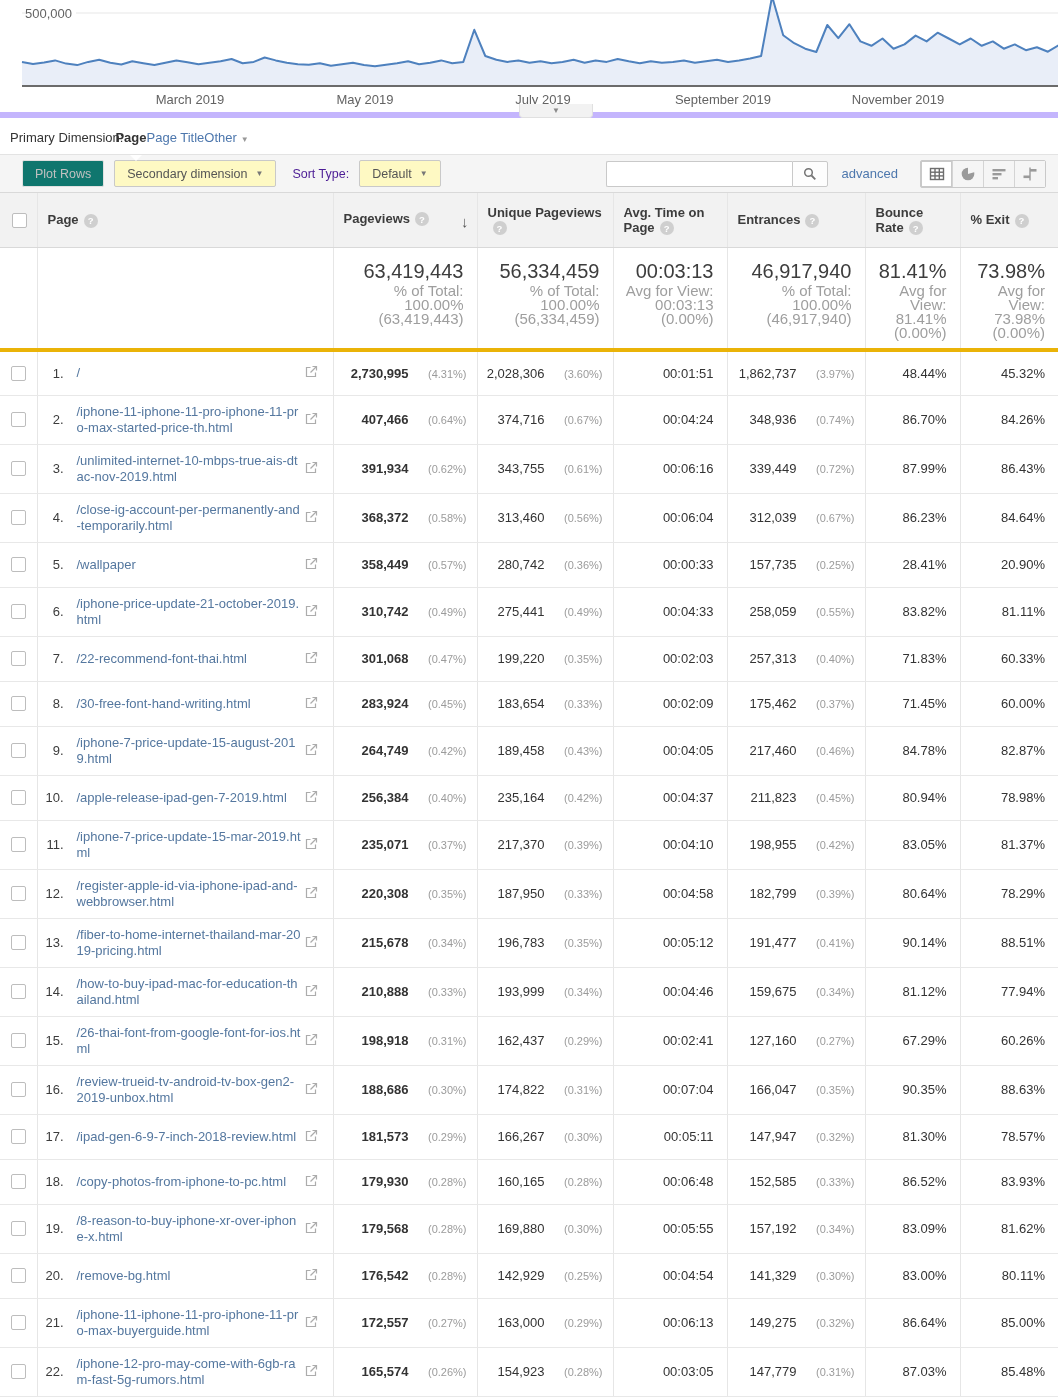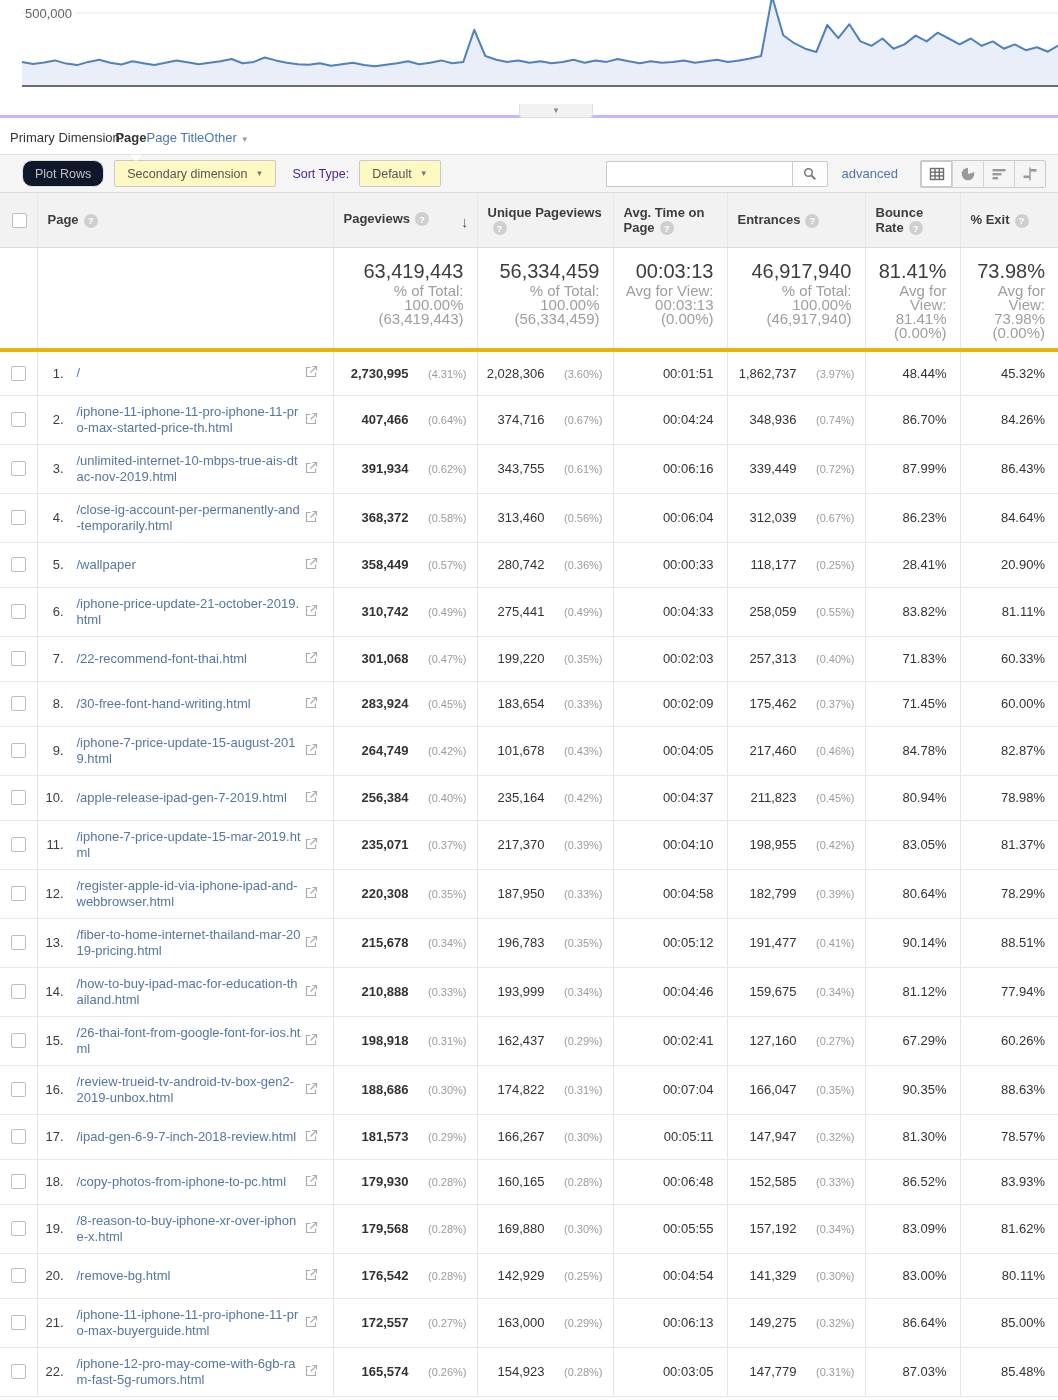--- a/index.html
+++ b/index.html
@@ -1,20 +1,20 @@
 <!DOCTYPE html>
 <html><head>
 <meta charset="utf-8">
 <style>
   * { box-sizing: border-box; margin: 0; padding: 0; }
   html,body { width:1058px; height:1400px; overflow:hidden; background:#fff;
     font-family:"Liberation Sans", sans-serif; color:#333; }
 
   
-  .chart-block { position:relative; width:1058px; height:118px; border-bottom:3px solid #c4b5fd; }
+  .chart-block { position:relative; width:1058px; height:118px; border-bottom:6px solid #c4b5fd; }
   .chart-ylabel { position:absolute; left:25px; top:6px; font-size:13px; color:#636363; background:#fff; padding-right:4px; z-index:2; }
   #chart-svg { position:absolute; left:0; top:0; display:block; }
   .chart-xlabels { position:absolute; top:92px; left:0; width:100%; height:18px; font-size:13px; color:#636363; }
   .chart-xlabels span { position:absolute; width:160px; text-align:center; }
   .xl0{left:110px;} .xl1{left:285px;} .xl2{left:463px;} .xl3{left:643px;} .xl4{left:818px;}
   .chart-collapse-tab { position:absolute; left:519px; top:104px; width:74px; height:14px;
     background:#f2f2f2; border:1px solid #e0e0e0; border-top:none; border-radius:0 0 4px 4px;
     display:flex; align-items:center; justify-content:center; font-size:8px; color:#8a8a8a; z-index:3; }
 
   
@@ -25,21 +25,21 @@
   .pd-caret { font-size:8px; color:#999; margin-left:4px; }
 
   
   .toolbar { position:relative; display:flex; align-items:center; height:38px; background:#f5f5f5;
     border-top:1px solid #e3e3e3; padding:0 12px 0 22px; }
   .pd-notch { position:absolute; top:0; left:130px; width:0; height:0;
     border-left:6px solid transparent; border-right:6px solid transparent; border-top:6px solid #fff; }
   .btn { font-size:12.5px; color:#555; background:#fef9c3; border:1px solid #c9c9c9; border-radius:2px;
     height:27px; padding:0 12px; display:inline-flex; align-items:center; gap:8px; cursor:pointer; }
   .btn .caret { font-size:8px; color:#777; }
-  .btn.disabled { color:#c0c0c0; background:#0f172a; border-color:#e0e0e0; cursor:default;border-radius:10px; }
+  .btn.disabled { color:#c0c0c0; background:#0f766e; border-color:#e0e0e0; cursor:default; }
   .tb-gap { margin-left:10px; }
   .sort-label { font-size:12.5px; color:#4c1d95; margin:0 10px 0 16px; }
   .right-cluster { margin-left:auto; display:flex; align-items:center; }
   .search-wrap { display:flex; align-items:stretch; height:26px; }
   .search-input { width:186px; height:26px; border:1px solid #c9c9c9; border-right:none; border-radius:2px 0 0 2px;
     padding:0 8px; font-size:13px; background:#fff; outline:none; }
   .search-btn { width:36px; border:1px solid #c9c9c9; border-radius:0 2px 2px 0; background:#fdfdfd;
     display:flex; align-items:center; justify-content:center; cursor:pointer; }
   .advanced-link { font-size:13px; color:#4d77ad; margin:0 22px 0 14px; text-decoration:none; cursor:pointer; }
   .icon-group { display:flex; border:1px solid #c9c9c9; border-radius:2px; height:28px; }
@@ -82,20 +82,27 @@
 <body>
 
 <div class="chart-block">
   <span class="chart-ylabel">500,000</span>
   <svg id="chart-svg" width="1058" height="88" viewBox="0 0 1058 88" preserveAspectRatio="none">
     <line x1="22" y1="13" x2="1058" y2="13" stroke="#e7e7e7" stroke-width="1"></line>
     <path id="chart-area" fill="#e9eef8" d="M22,86 L22.0,61.9 L33.0,63.9 L44.1,62.5 L55.1,60.4 L66.1,63.6 L77.2,65.1 L88.2,61.9 L99.2,59.8 L110.3,62.8 L121.3,64.5 L132.3,61.3 L143.3,63.3 L154.4,65.1 L165.4,62.8 L176.4,60.4 L187.5,62.2 L198.5,64.2 L209.5,62.8 L220.6,61.3 L231.6,59.0 L242.6,63.3 L253.7,61.9 L264.7,57.5 L275.7,60.4 L286.8,62.8 L297.8,64.2 L308.8,64.8 L319.9,63.3 L330.9,65.7 L341.9,64.2 L352.9,62.8 L364.0,65.1 L375.0,66.3 L386.0,64.8 L397.1,63.3 L408.1,61.3 L419.1,64.2 L430.2,62.8 L441.2,60.4 L452.2,63.3 L463.3,61.9 L474.3,29.8 L485.3,56.0 L496.4,59.8 L507.4,61.9 L518.4,60.4 L529.5,62.8 L540.5,61.3 L551.5,63.3 L562.5,61.9 L573.6,59.8 L584.6,62.8 L595.6,60.4 L606.7,61.9 L617.7,59.0 L628.7,61.3 L639.8,63.3 L650.8,61.3 L661.8,62.8 L672.9,61.9 L683.9,60.4 L694.9,62.8 L706.0,61.3 L717.0,59.8 L728.0,61.9 L739.1,60.4 L750.1,58.4 L761.1,56.0 L772.1,-3.5 L783.2,35.2 L794.2,43.2 L805.2,48.7 L816.3,52.0 L827.3,25.0 L838.3,38.1 L849.4,24.2 L860.4,41.4 L871.4,45.8 L882.5,38.5 L893.5,48.7 L904.5,44.4 L915.6,35.6 L926.6,41.4 L937.6,32.7 L948.7,38.5 L959.7,44.4 L970.7,38.5 L981.7,45.8 L992.8,41.4 L1003.8,48.7 L1014.8,44.4 L1025.9,50.2 L1036.9,47.3 L1047.9,51.7 L1059.0,45.1 L1070.0,50.2 L1070,86 Z"></path>
     <line x1="22" y1="86" x2="1058" y2="86" stroke="#6b6b6b" stroke-width="2"></line>
     <polyline id="chart-line" fill="none" stroke="#4e81be" stroke-width="2" stroke-linejoin="round" points="22.0,61.9 33.0,63.9 44.1,62.5 55.1,60.4 66.1,63.6 77.2,65.1 88.2,61.9 99.2,59.8 110.3,62.8 121.3,64.5 132.3,61.3 143.3,63.3 154.4,65.1 165.4,62.8 176.4,60.4 187.5,62.2 198.5,64.2 209.5,62.8 220.6,61.3 231.6,59.0 242.6,63.3 253.7,61.9 264.7,57.5 275.7,60.4 286.8,62.8 297.8,64.2 308.8,64.8 319.9,63.3 330.9,65.7 341.9,64.2 352.9,62.8 364.0,65.1 375.0,66.3 386.0,64.8 397.1,63.3 408.1,61.3 419.1,64.2 430.2,62.8 441.2,60.4 452.2,63.3 463.3,61.9 474.3,29.8 485.3,56.0 496.4,59.8 507.4,61.9 518.4,60.4 529.5,62.8 540.5,61.3 551.5,63.3 562.5,61.9 573.6,59.8 584.6,62.8 595.6,60.4 606.7,61.9 617.7,59.0 628.7,61.3 639.8,63.3 650.8,61.3 661.8,62.8 672.9,61.9 683.9,60.4 694.9,62.8 706.0,61.3 717.0,59.8 728.0,61.9 739.1,60.4 750.1,58.4 761.1,56.0 772.1,-3.5 783.2,35.2 794.2,43.2 805.2,48.7 816.3,52.0 827.3,25.0 838.3,38.1 849.4,24.2 860.4,41.4 871.4,45.8 882.5,38.5 893.5,48.7 904.5,44.4 915.6,35.6 926.6,41.4 937.6,32.7 948.7,38.5 959.7,44.4 970.7,38.5 981.7,45.8 992.8,41.4 1003.8,48.7 1014.8,44.4 1025.9,50.2 1036.9,47.3 1047.9,51.7 1059.0,45.1 1070.0,50.2"></polyline>
   </svg>
+  <div class="chart-xlabels">
+    <span class="xl0">March 2019</span>
+    <span class="xl1">May 2019</span>
+    <span class="xl2">July 2019</span>
+    <span class="xl3">September 2019</span>
+    <span class="xl4">November 2019</span>
+  </div>
   <div class="chart-collapse-tab">
     <span>▼</span>
   </div>
 </div>
 
 <div class="pd-row">
   <span class="pd-label">Primary Dimension:</span>
   <span class="pd-selected">Page</span>
   <span class="pd-link">Page Title</span>
   <span>
@@ -421,21 +428,21 @@
     </td>
     <td class="num-cell">
       <div class="num-wrap">
             <span class="val">280,742</span>
             <span class="pct">(0.36%)</span>
           </div>
     </td>
     <td class="plain-cell">00:00:33</td>
     <td class="num-cell">
       <div class="num-wrap">
-            <span class="val">118,177</span>
+            <span class="val">157,735</span>
             <span class="pct">(0.25%)</span>
           </div>
     </td>
     <td class="plain-cell">28.41%</td>
     <td class="plain-cell">20.90%</td>
   </tr>
       <tr>
     <td class="cb-cell">
           <div class="cb"></div>
         </td>
@@ -570,21 +577,21 @@
       </div>
     </td>
     <td class="num-cell">
       <div class="num-wrap">
             <span class="val bold">264,749</span>
             <span class="pct">(0.42%)</span>
           </div>
     </td>
     <td class="num-cell">
       <div class="num-wrap">
-            <span class="val">101,678</span>
+            <span class="val">189,458</span>
             <span class="pct">(0.43%)</span>
           </div>
     </td>
     <td class="plain-cell">00:04:05</td>
     <td class="num-cell">
       <div class="num-wrap">
             <span class="val">217,460</span>
             <span class="pct">(0.46%)</span>
           </div>
     </td>

